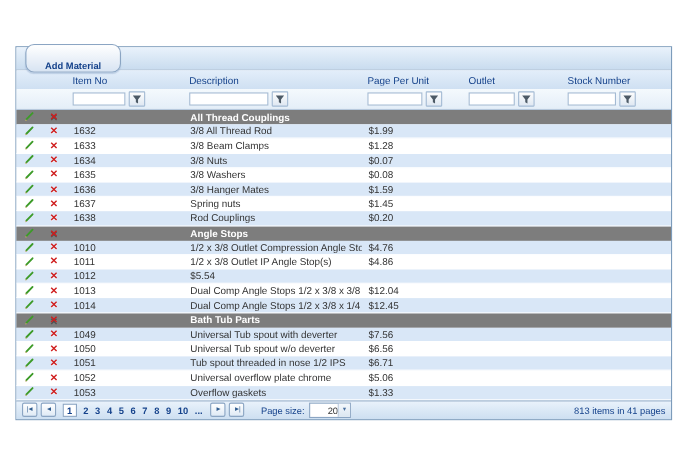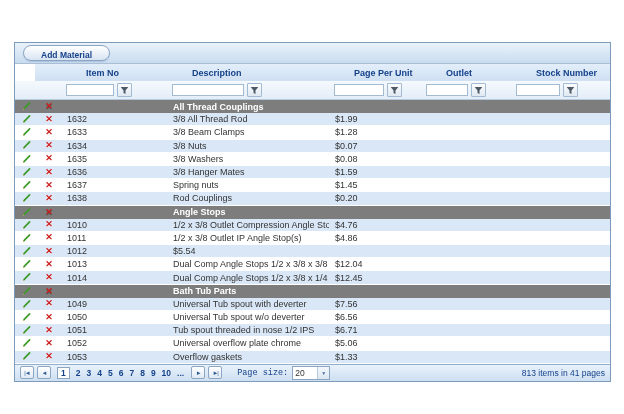--- a/index.html
+++ b/index.html
@@ -11,28 +11,28 @@
     position:absolute;left:14px;top:42px;width:595px;
     border:1px solid #7d9cbb;background:#fff;font-size:9px;color:#333;
   }
   
   .command-row{
     height:21px;background:linear-gradient(#e9f2fb,#c9dcef);
     border-bottom:1px solid #aabfd6;display:flex;align-items:center;
     padding-left:8px;box-sizing:border-box;
   }
   .add-btn{
-    height:16px;line-height:14px;padding:2px 17px;border:1px solid #8ba5c3;border-radius:8px;
+    height:16px;line-height:14px;padding:12px 17px;border:1px solid #8ba5c3;border-radius:8px;
     background:linear-gradient(#ffffff,#d8e4f2);color:#15428b;font-weight:bold;font-size:8.5px;
     font-family:inherit;cursor:pointer;box-shadow:0 1px 1px rgba(120,150,190,.35);
   }
   
   .header-row{
     height:17px;background:linear-gradient(#e3eefa,#cfe0f2);
-    display:flex;align-items:center;font-weight:bold;color:#15428b;box-sizing:border-box;margin-left:20px;
+    display:flex;align-items:center;font-weight:normal;color:#15428b;box-sizing:border-box;
   }
   .filter-row{
     height:19px;background:linear-gradient(#f4f9fd,#e4eef8);
     display:flex;align-items:center;border-bottom:1px solid #b7c9dd;box-sizing:border-box;
   }
   .col-edit{width:22px;flex:none;text-align:center;}
   .col-del{width:24px;flex:none;text-align:center;}
   .col-item{width:106px;flex:none;}
   .col-desc{width:162px;flex:none;}
   .col-cost{width:92px;flex:none;}
@@ -73,26 +73,26 @@
     width:14px;height:13px;border:1px solid #8ba5c3;background:linear-gradient(#ffffff,#dfeaf5);
     border-radius:2px;display:flex;align-items:center;justify-content:center;
     font-size:6px;color:#2f5c8f;margin-right:3px;cursor:pointer;box-sizing:border-box;flex:none;
     letter-spacing:-1px;
   }
   .page-num{margin:0 3px;font-size:8.5px;font-weight:bold;color:#15428b;cursor:pointer;}
   .page-current{
     background:#fff;border:1px solid #8ba5c3;padding:0 3px;margin:0 3px;
     font-size:8.5px;font-weight:bold;color:#15428b;cursor:default;
   }
-  .ps-label{margin-left:12px;font-size:8.5px;color:#15428b;font-family:Liberation Mono, monospace;}
+  .ps-label{margin-left:12px;font-size:8.5px;color:#15428b;}
   .ps-select{
     width:38px;height:14px;border:1px solid #8ba5c3;background:#fff;display:flex;align-items:center;
     margin-left:4px;font-size:8.5px;justify-content:space-between;cursor:pointer;box-sizing:border-box;
   }
-  .ps-value{padding-left:2px;color:#333;}
+  .ps-value{padding-left:16px;color:#333;}
   .ps-arrow{
     width:11px;height:100%;background:linear-gradient(#f4f8fc,#dbe6f1);border-left:1px solid #b9c9dc;
     display:flex;align-items:center;justify-content:center;font-size:5px;color:#4a6f9e;
   }
   .pager-summary{margin-left:auto;font-size:8.5px;color:#15428b;}
 </style>
 </head>
 <body>
 
 <div class="grid">

